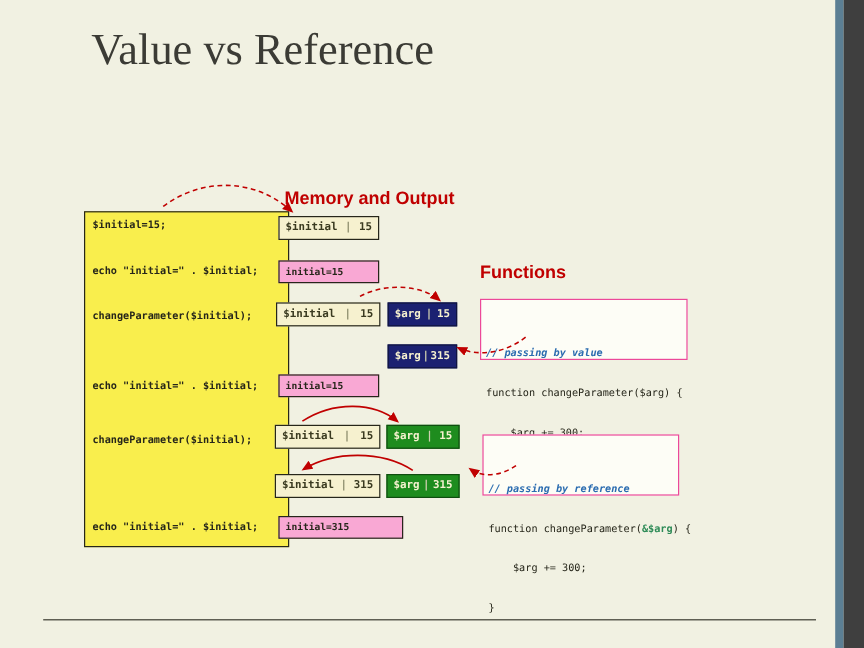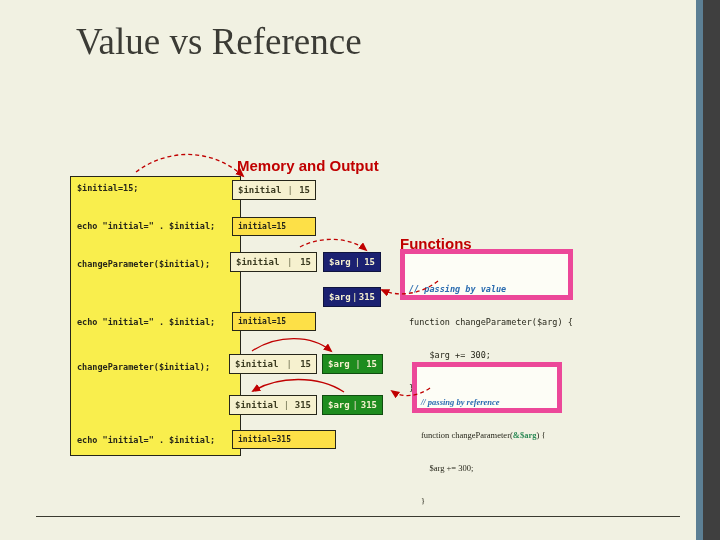--- a/index.html
+++ b/index.html
@@ -30,36 +30,36 @@
   
   .box {
     position: absolute; display: flex; align-items: center; justify-content: space-between;
     border: 1px solid #26261A; padding: 0 5px;
     font-family: "DejaVu Sans Mono", monospace; font-weight: bold;
   }
   .vbox { background: #F6F1CF; color: #3A3A20; font-size: 9px; height: 20px; }
   .nbox { background: #1B2171; color: #F6F1CF; font-size: 9px; height: 20px; border-color: #10143F; }
   .gbox { background: #1E8C1E; color: #F6F1CF; font-size: 9px; height: 20px; border-color: #0F4D0F; }
   .obox {
-    position: absolute; background: #fde047; border: 1px solid #26261A; height: 19px;
+    position: absolute; background: #f9a8d4; border: 1px solid #26261A; height: 19px;
     display: flex; align-items: center; padding: 0 5px;
     font-family: "DejaVu Sans Mono", monospace; font-size: 8px; font-weight: bold; color: #26261A;
   }
   .vsep { color: #8A8A6A; }
   .nbox .vsep, .gbox .vsep { color: #CFCFB0; }
 
   .red-label {
     position: absolute; color: #C00000; font-size: 15px; font-weight: bold;
     font-family: "Liberation Sans", sans-serif;
   }
 
   
   .fbox {
-    position: absolute; background: #FDFDF6; border: 5px solid #ec4899;
-    padding: 8px 4px; font-family: "DejaVu Sans Mono", monospace; font-size: 8.5px;
+    position: absolute; background: #FDFDF6; border: 1px solid #ec4899;
+    padding: 18px 4px; font-family: "DejaVu Sans Mono", monospace; font-size: 8.5px;
     color: #26261A; line-height: 11px; white-space: pre;
   }
   .fcomment { color: #2B6CB0; font-style: italic; font-weight: bold; }
   .fparam-ref { color: #2E8B57; font-weight: bold; }
 
   .arrows { position: absolute; left: 0; top: 0; pointer-events: none; }
   .arrow { fill: none; stroke: #C00000; stroke-width: 1.3px; }
   .dashed { stroke-dasharray: 4,3; }
 
   
@@ -83,21 +83,21 @@
   <div class="code-block">
     <div class="code-line" style="top:6px">$initial=15;</div>
     <div class="code-line" style="top:44px">echo "initial=" . $initial;</div>
     <div class="code-line" style="top:82px">changeParameter($initial);</div>
     <div class="code-line" style="top:140px">echo "initial=" . $initial;</div>
     <div class="code-line" style="top:185px">changeParameter($initial);</div>
     <div class="code-line" style="top:258px">echo "initial=" . $initial;</div>
   </div>
 
   <div class="red-label" style="left:237px; top:157px;">Memory and Output</div>
-  <div class="red-label" style="left:400px; top:235px;text-align:right;">Functions</div>
+  <div class="red-label" style="left:400px; top:219px;text-align:right;">Functions</div>
 
   <div class="box vbox" style="left:232px; top:180px; width:84px;">
     <span>$initial</span>
     <span class="vsep">|</span>
     <span>15</span>
   </div>
 
   <div class="obox" style="left:232px; top:217px; width:84px;">
     <span>initial=15</span>
   </div>
@@ -152,21 +152,21 @@
     <span>initial=315</span>
   </div>
 
   <div class="fbox" style="left:400px; top:249px; width:173px; height:51px;">
     <div class="fcomment">// passing by value</div>
     <div><span>function changeParameter(</span><span>$arg</span><span>) {</span></div>
     <div>    $arg += 300;</div>
     <div>}</div>
   </div>
 
-  <div class="fbox" style="left:412px; top:362px; width:150px; height:51px;font-family:Liberation Serif, serif;">
+  <div class="fbox" style="left:402px; top:362px; width:164px; height:51px;">
     <div class="fcomment">// passing by reference</div>
     <div><span>function changeParameter(</span><span class="fparam-ref">&amp;$arg</span><span>) {</span></div>
     <div>    $arg += 300;</div>
     <div>}</div>
   </div>
 
   <svg class="arrows" width="720" height="540">
     <defs>
       <marker id="ah" markerWidth="8" markerHeight="8" refX="5.5" refY="3" orient="auto">
         <path d="M0,0 L7,3 L0,6 Z" fill="#C00000"></path>

